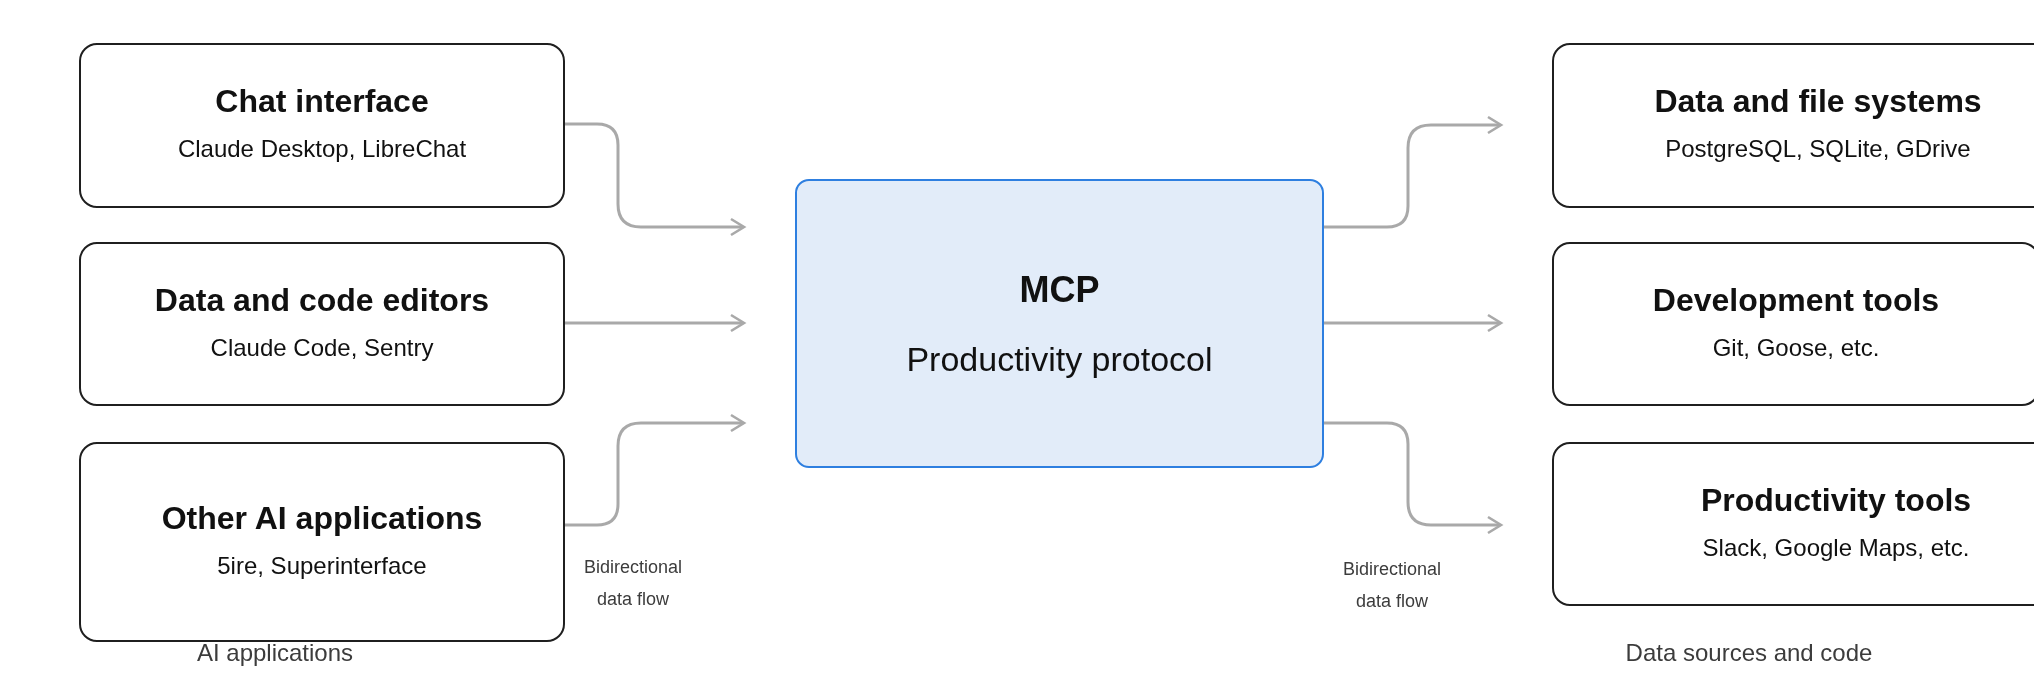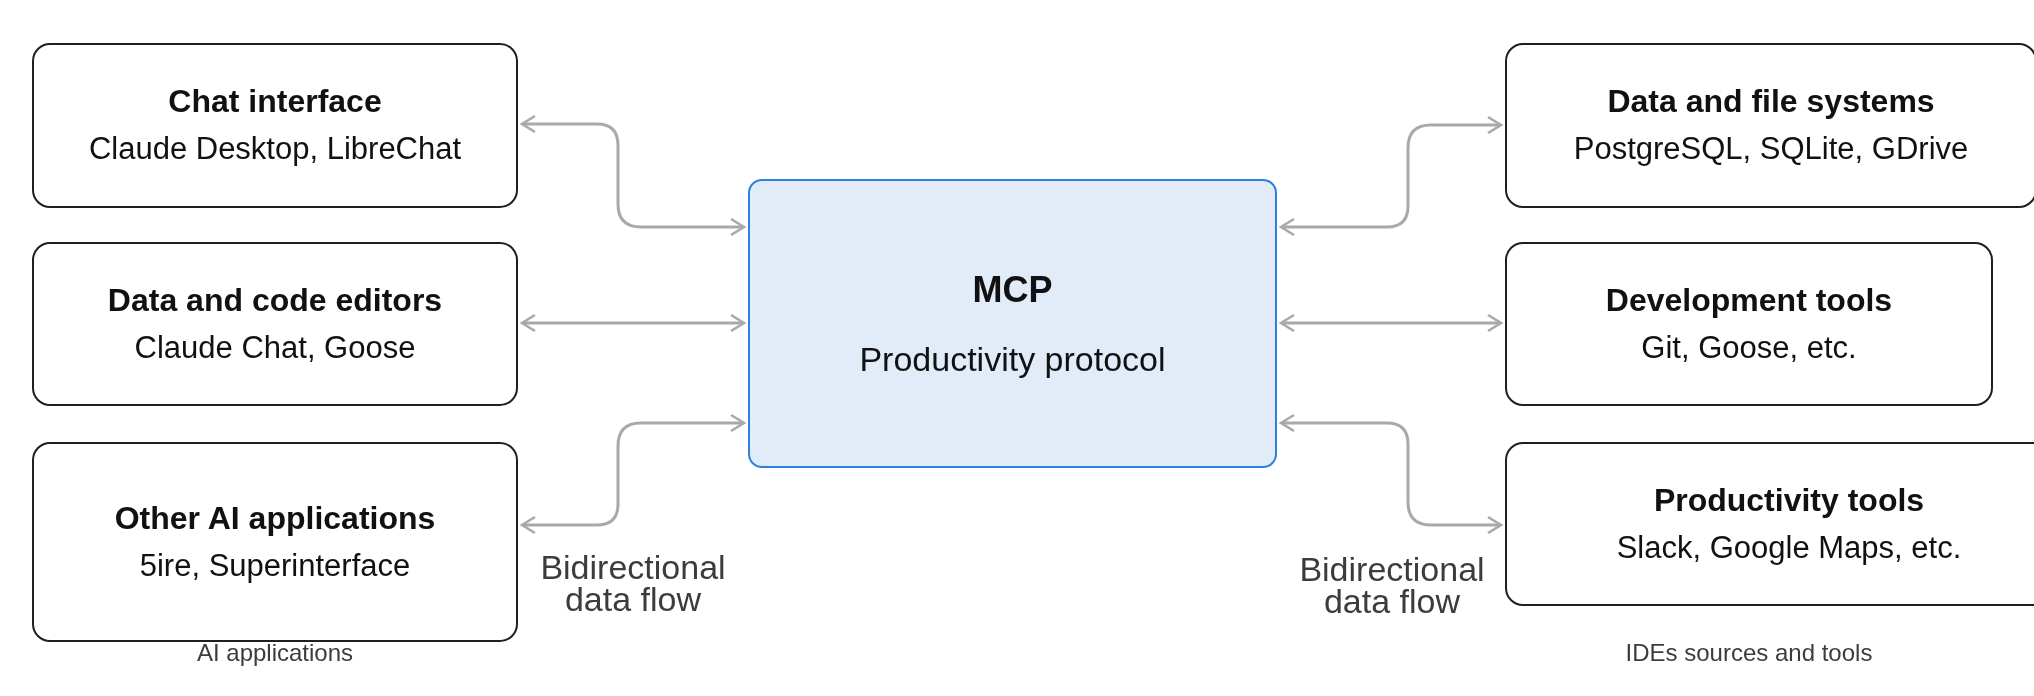--- a/index.html
+++ b/index.html
@@ -27,23 +27,24 @@
   .node{
     position:absolute;
     box-sizing:border-box;
     background:var(--node-bg);
     border:2.5px solid var(--node-border);
     border-radius:18px;
     display:flex;flex-direction:column;align-items:center;justify-content:center;
     gap:9px;
     text-align:center;
     color:var(--node-text);
+    margin-left:47px;
   }
   .node-title{font-size:32px;font-weight:700;line-height:38px;}
-  .node-sub{font-size:31px;font-weight:400;line-height:40px;}
+  .node-sub{font-size:24px;font-weight:400;line-height:40px;}
 
   .b1l{left:32px;top:43px;width:486px;height:165px;}
   .b2l{left:32px;top:242px;width:486px;height:164px;}
   .b3l{left:32px;top:442px;width:486px;height:200px;}
   .b1r{left:1505px;top:43px;width:532px;height:165px;}
   .b2r{left:1505px;top:242px;width:488px;height:164px;}
   .b3r{left:1505px;top:442px;width:568px;height:164px;}
 
   .center-node{
     left:748px;top:179px;width:529px;height:289px;
@@ -53,21 +54,21 @@
     gap:28px;
   }
   .center-node .node-title{font-size:36px;line-height:42px;}
   .center-node .node-sub{font-size:34px;line-height:40px;}
 
   .flow-label{
     position:absolute;
     transform:translateX(-50%);
     text-align:center;
     color:var(--label-text);
-    font-size:34px;font-weight:500;line-height:32px;
+    font-size:18px;font-weight:500;line-height:32px;
   }
   .flow-left{left:633px;top:551px;}
   .flow-right{left:1392px;top:553px;}
 
   .caption{
     position:absolute;
     text-align:center;
     color:var(--label-text);
     font-size:24px;font-weight:500;line-height:30px;
   }
@@ -92,21 +93,21 @@
     <path class="arrow" d="M 1282 323 H 1500" marker-start="url(#ah)" marker-end="url(#ah)"></path>
     <path class="arrow" d="M 1282 423 H 1387 Q 1408 423 1408 444 V 502 Q 1408 525 1431 525 H 1500" marker-start="url(#ah)" marker-end="url(#ah)"></path>
   </svg>
 
   <div class="node b1l">
     <div class="node-title">Chat interface</div>
     <div class="node-sub">Claude Desktop, LibreChat</div>
   </div>
   <div class="node b2l">
     <div class="node-title">Data and code editors</div>
-    <div class="node-sub">Claude Chat, Goose</div>
+    <div class="node-sub">Claude Code, Sentry</div>
   </div>
   <div class="node b3l">
     <div class="node-title">Other AI applications</div>
     <div class="node-sub">5ire, Superinterface</div>
   </div>
 
   <div class="node center-node">
     <div class="node-title">MCP</div>
     <div class="node-sub">Productivity protocol</div>
   </div>
@@ -127,15 +128,15 @@
   <div class="flow-label flow-left">
     <div>Bidirectional</div>
     <div>data flow</div>
   </div>
   <div class="flow-label flow-right">
     <div>Bidirectional</div>
     <div>data flow</div>
   </div>
 
   <div class="caption cap-left">AI applications</div>
-  <div class="caption cap-right">IDEs sources and tools</div>
+  <div class="caption cap-right">Data sources and code</div>
 
 </div>
 
 </body></html>

